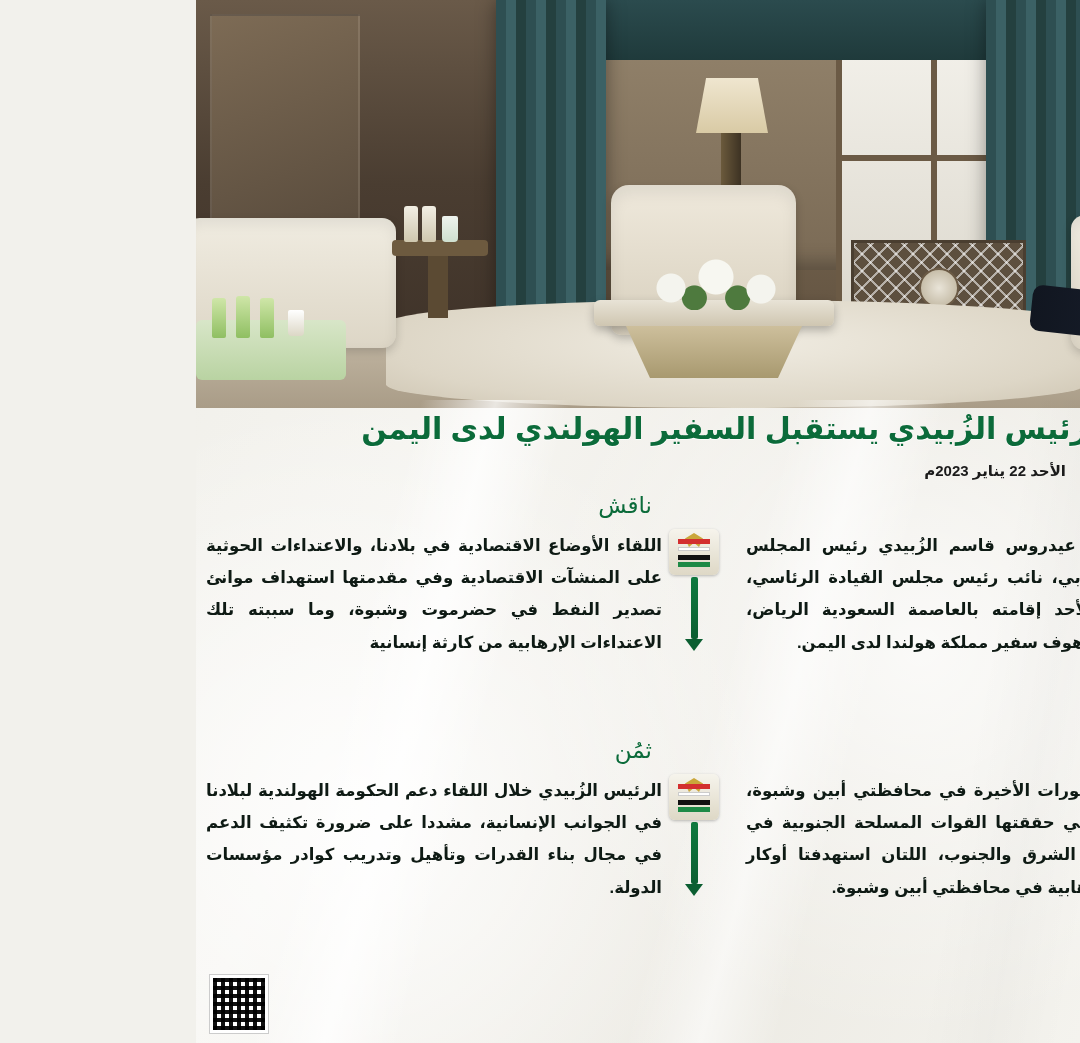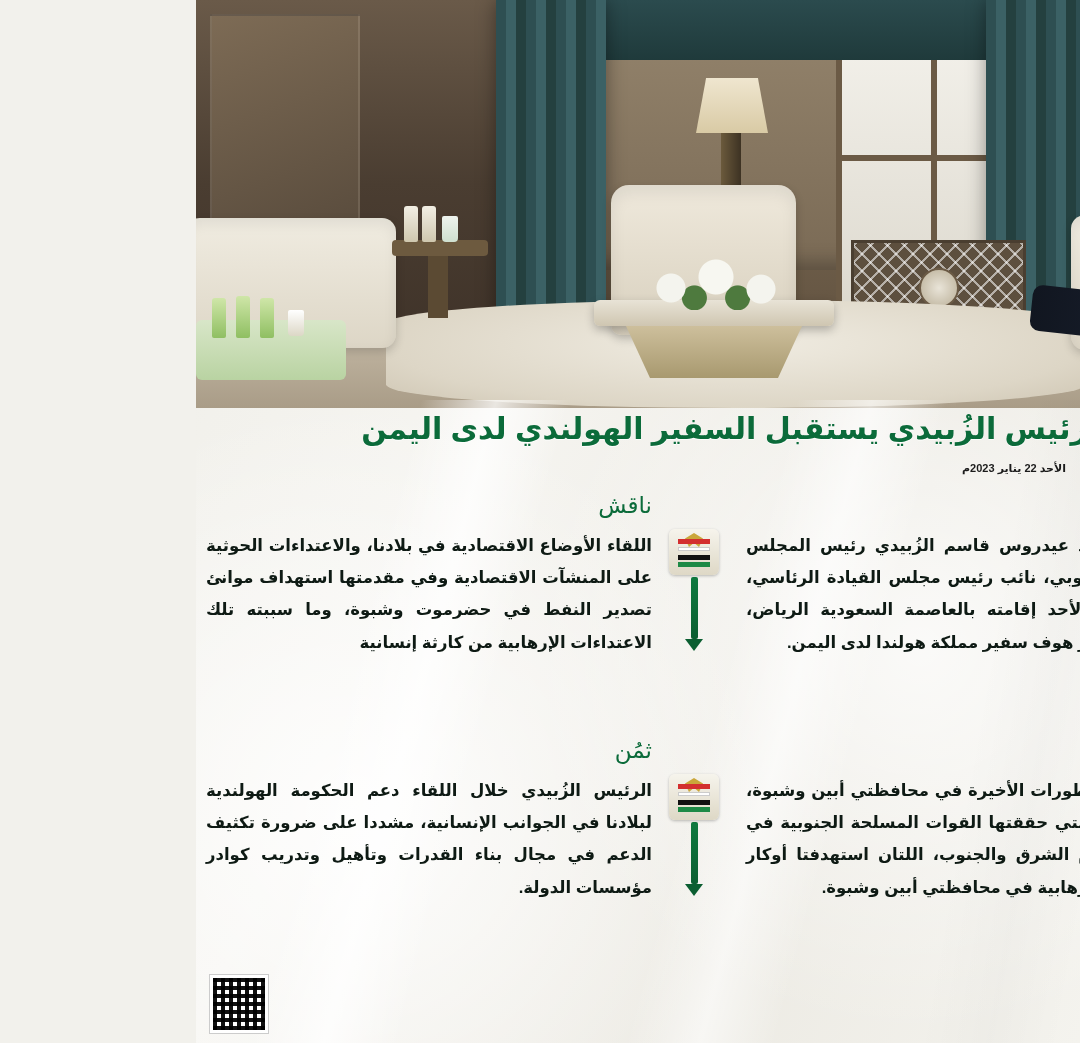--- a/index.html
+++ b/index.html
@@ -173,40 +173,40 @@
     display:flex; align-items:center; justify-content:center;
   }
   .headline {
     color:#0b6b3a;
     font-size:30px; font-weight:bold; letter-spacing:0;
     text-shadow: 0 1px 0 rgba(255,255,255,0.8);
     white-space:nowrap;
   }
   .date {
     position:absolute; right:14px; top:462px;
-    color:#1b1b1b; font-size:11px; font-weight:bold;
+    color:#1b1b1b; font-size:15px; font-weight:bold;
     direction: rtl;
   }
 
   
   .grid {
     position:absolute; left:0; top:492px; width:1080px; height:470px;
   }
   .block { position:absolute; width:520px; }
   .block-right-1 { right:10px; top:0; }
   .block-left-1  { left:10px;  top:0; }
   .block-right-2 { right:10px; top:245px; }
   .block-left-2  { left:10px;  top:245px; }
 
   .block h2 {
     color:#0b6b3a; font-size:23px; font-weight:normal;
     margin: 0 74px 10px 0; text-align:right;
   }
 
-  .block-body { display:flex; align-items:flex-start; gap:10px; }
+  .block-body { display:flex; align-items:flex-start; }
   .emblem-col { width:64px; flex: 0 0 64px; display:flex; flex-direction:column; align-items:center; }
   .emblem {
     width:50px; height:46px; position:relative;
     background: linear-gradient(180deg,#f6f4ec,#ded8c6);
     border-radius:6px;
     box-shadow:0 1px 3px rgba(0,0,0,.25);
     overflow:hidden;
   }
   .emblem .flagbar { position:absolute; left:9px; width:32px; height:5px; }
   .emblem .fb1 { top:10px; background:#d32f2f; }

